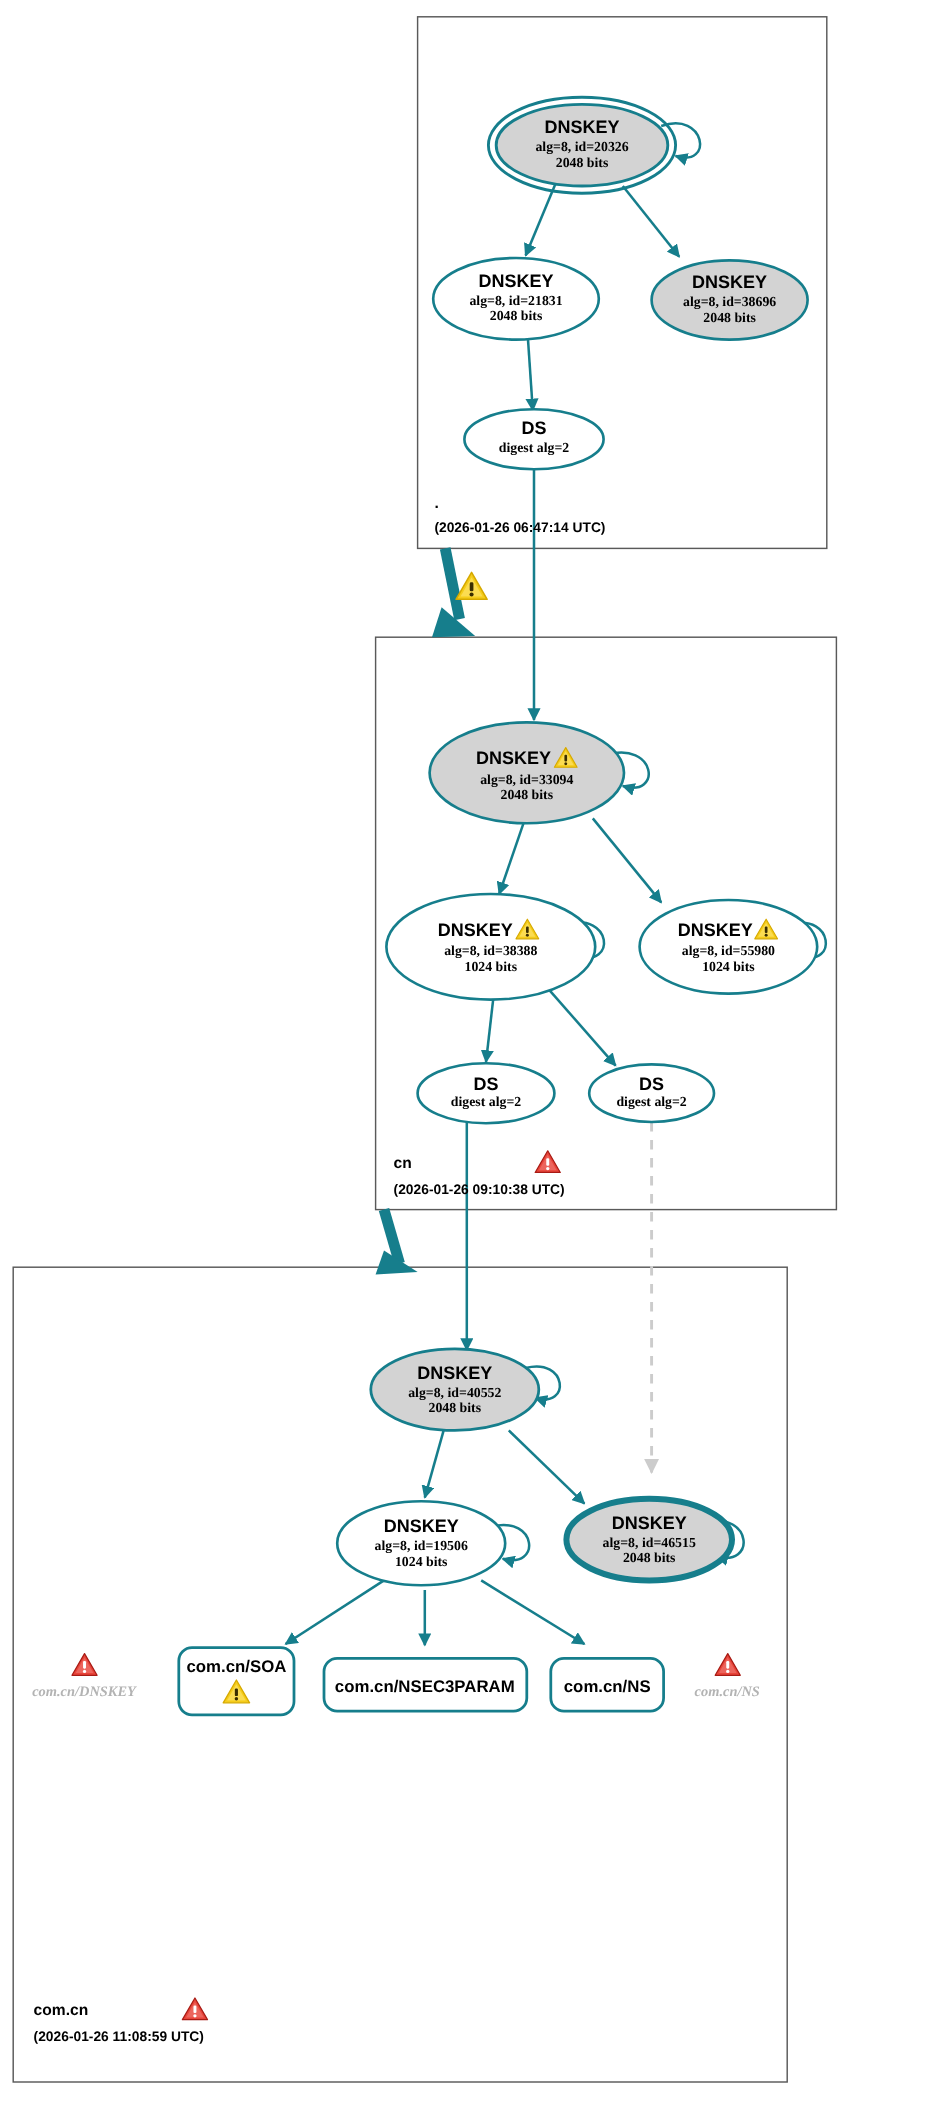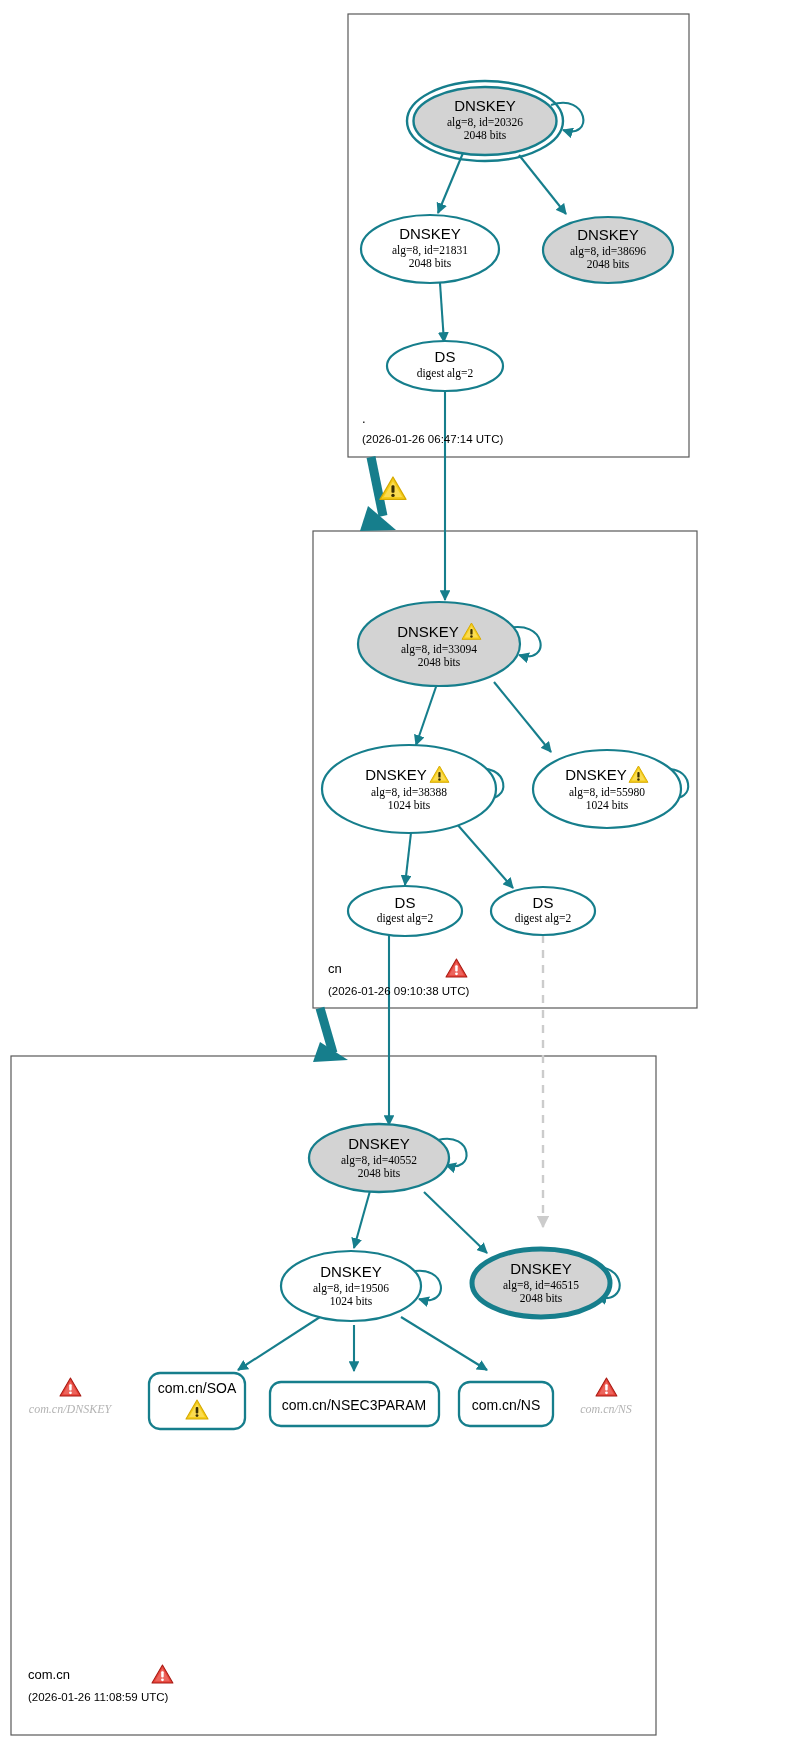--- a/index.html
+++ b/index.html
@@ -1,18 +1,18 @@
 <!DOCTYPE html>
 <html><head>
 <meta charset="utf-8">
 <style>
   html,body{margin:0;padding:0;background:#ffffff;}
   body{width:789px;height:1753px;position:relative;
        font-family:"Liberation Sans", sans-serif;}
-  #stage{position:absolute;left:0;top:0;width:789px;height:1420px;}
+  #stage{position:absolute;left:0;top:0;width:789px;height:1420px;font-weight:bold;}
   svg#graph{position:absolute;left:0;top:0;width:789px;height:1753px;}
   text{fill:#000000;}
   .t-title{font-family:"Liberation Sans", sans-serif;font-size:15px;}
   .t-sub{font-family:"Liberation Serif", serif;font-size:11.5px;}
   .t-zone{font-family:"Liberation Sans", sans-serif;font-size:13px;}
   .t-zonetime{font-family:"Liberation Sans", sans-serif;font-size:11.5px;}
   .t-rr{font-family:"Liberation Sans", sans-serif;font-size:14px;}
   .t-ghost{font-family:"Liberation Serif", serif;font-style:italic;
            font-size:12px;fill:#b3b3b3;}
 </style>

